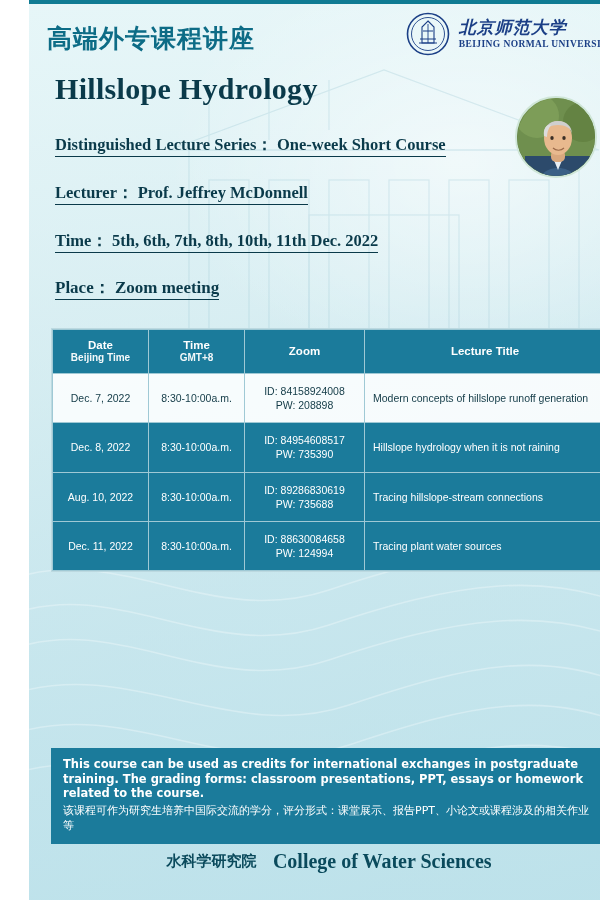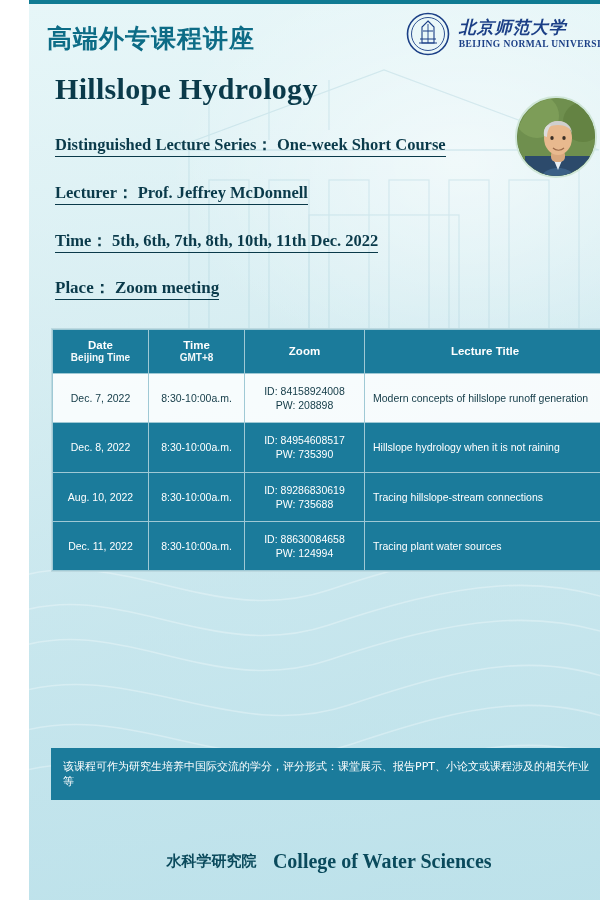--- a/index.html
+++ b/index.html
@@ -332,20 +332,21 @@
             <div>ID: 88630084658</div>
             <div>PW: 124994</div>
           </td>
           <td>Tracing plant water sources</td>
         </tr>
       </tbody>
     </table>
   </div>
 
   <div class="note">
+    <div class="note-en">This course can be used as credits for international exchanges in postgraduate training. The grading forms: classroom presentations, PPT, essays or homework related to the course.</div>
     <div class="note-cn">该课程可作为研究生培养中国际交流的学分，评分形式：课堂展示、报告PPT、小论文或课程涉及的相关作业等</div>
   </div>
 
   <div class="footer">
     <span class="cn">水科学研究院</span>
     <span class="en">College of Water Sciences</span>
   </div>
 </div>
 
 </body></html>

